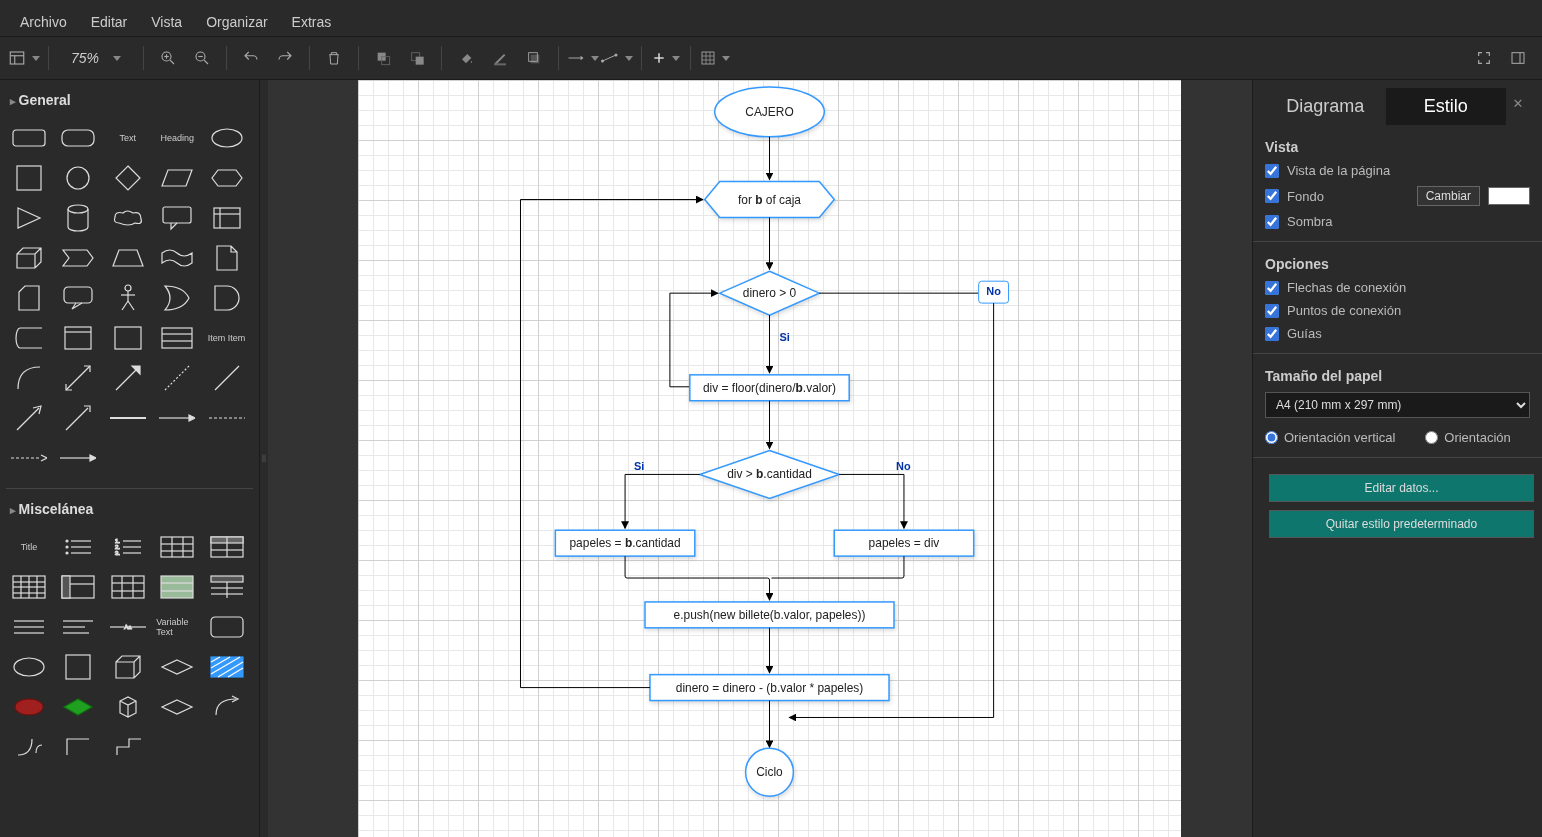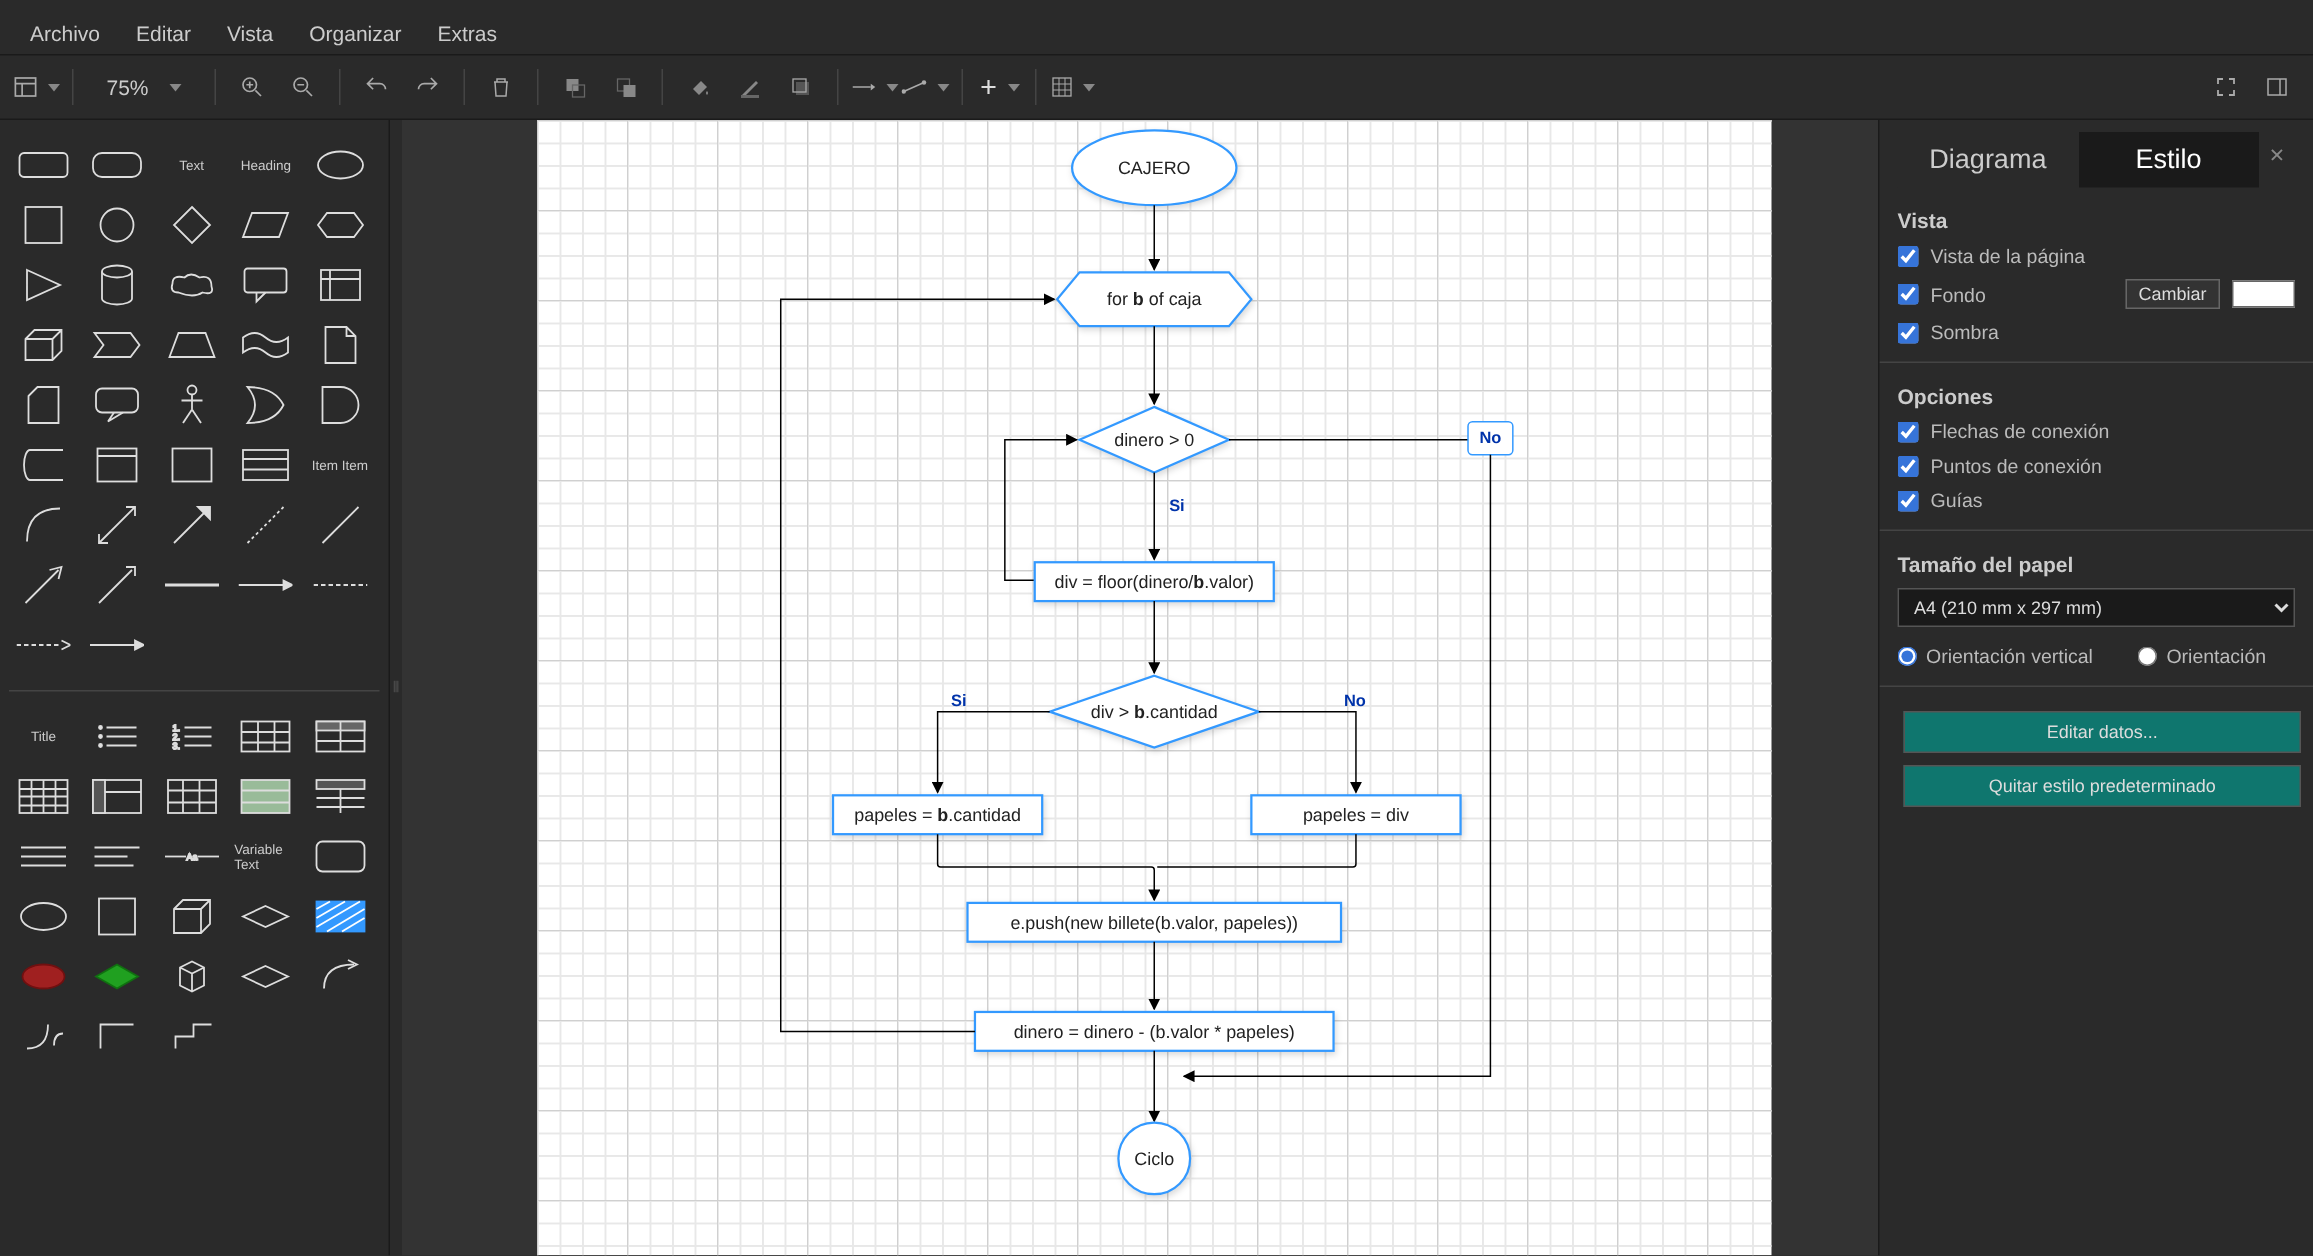--- a/index.html
+++ b/index.html
@@ -6,21 +6,21 @@
 body { font-family: -apple-system, BlinkMacSystemFont, "Segoe UI", Arial, sans-serif; background: #2a2a2a; color: #ddd; overflow: hidden; height: 100vh; }
 
 
 .menubar { height: 36px; background: #2a2a2a; display: flex; align-items: flex-end; padding: 0 8px; font-size: 14px; }
 .menubar .menu-item { padding: 6px 12px; cursor: pointer; color: #ccc; }
 
 
 .toolbar { height: 44px; background: #2a2a2a; border-top: 1px solid #1a1a1a; border-bottom: 1px solid #1a1a1a; display: flex; align-items: center; padding: 0 8px; gap: 2px; }
 .tb-btn { width: 32px; height: 32px; display: flex; align-items: center; justify-content: center; cursor: pointer; border-radius: 2px; color: #aaa; position: relative; }
 .tb-sep { width: 1px; height: 24px; background: #444; margin: 0 6px; }
-.tb-zoom { padding: 4px 14px; cursor: pointer; font-size: 14px; color: #ccc; display:flex; align-items:center; gap:8px; }
+.tb-zoom { padding: 4px 14px; cursor: pointer; font-size: 14px; color: #ccc; display:flex; align-items:center; gap:8px;font-style:italic; }
 .dropdown-caret::after { content: ""; display:inline-block; border-left:4px solid transparent; border-right:4px solid transparent; border-top:5px solid #888; margin-left:6px; vertical-align:middle; }
 
 
 .workspace { display: flex; height: calc(100vh - 80px); }
 .left-panel { width: 260px; background: #2a2a2a; border-right: 1px solid #1a1a1a; overflow-y: auto; padding: 6px; position:relative; }
 .left-panel::-webkit-scrollbar { width: 6px; }
 .section-header { font-size: 14px; font-weight: bold; color: #ddd; padding: 6px 4px; cursor: pointer; }
 .section-header::before { content:"▸ "; color:#888; font-size:11px; }
 .shape-grid { display: grid; grid-template-columns: repeat(5, 1fr); gap: 4px; padding: 6px 2px; }
 .shape-cell { width: 42px; height: 36px; display: flex; align-items: center; justify-content: center; cursor: grab; }
@@ -190,20 +190,21 @@
           <rect x="3" y="4" width="18" height="16"></rect>
           <line x1="15" y1="4" x2="15" y2="20"></line>
         </svg>
     </div>
   </div>
 </div>
 
 <div class="workspace">
 
   <div class="left-panel">
+    <div class="section-header">General</div>
     <div class="shape-grid">
       <div class="shape-cell">
           <svg width="34" height="18">
             <rect x="1" y="1" width="32" height="16" rx="3"></rect>
           </svg>
         </div>
       <div class="shape-cell">
           <svg width="34" height="18">
             <rect x="1" y="1" width="32" height="16" rx="6"></rect>
           </svg>
@@ -410,20 +411,21 @@
           </svg>
         </div>
       <div class="shape-cell">
           <svg width="36" height="8">
             <line x1="0" y1="4" x2="30" y2="4"></line>
             <path d="M30 1 L36 4 L30 7 Z" fill="#ddd"></path>
           </svg>
         </div>
     </div>
     <div class="section-divider"></div>
+    <div class="section-header">Miscelánea</div>
     <div class="shape-grid">
       <div class="shape-cell txt">Title</div>
       <div class="shape-cell">
           <svg width="30" height="22">
             <circle cx="4" cy="5" r="1" fill="#ddd"></circle>
             <line x1="8" y1="5" x2="28" y2="5"></line>
             <circle cx="4" cy="11" r="1" fill="#ddd"></circle>
             <line x1="8" y1="11" x2="28" y2="11"></line>
             <circle cx="4" cy="17" r="1" fill="#ddd"></circle>
             <line x1="8" y1="17" x2="28" y2="17"></line>

